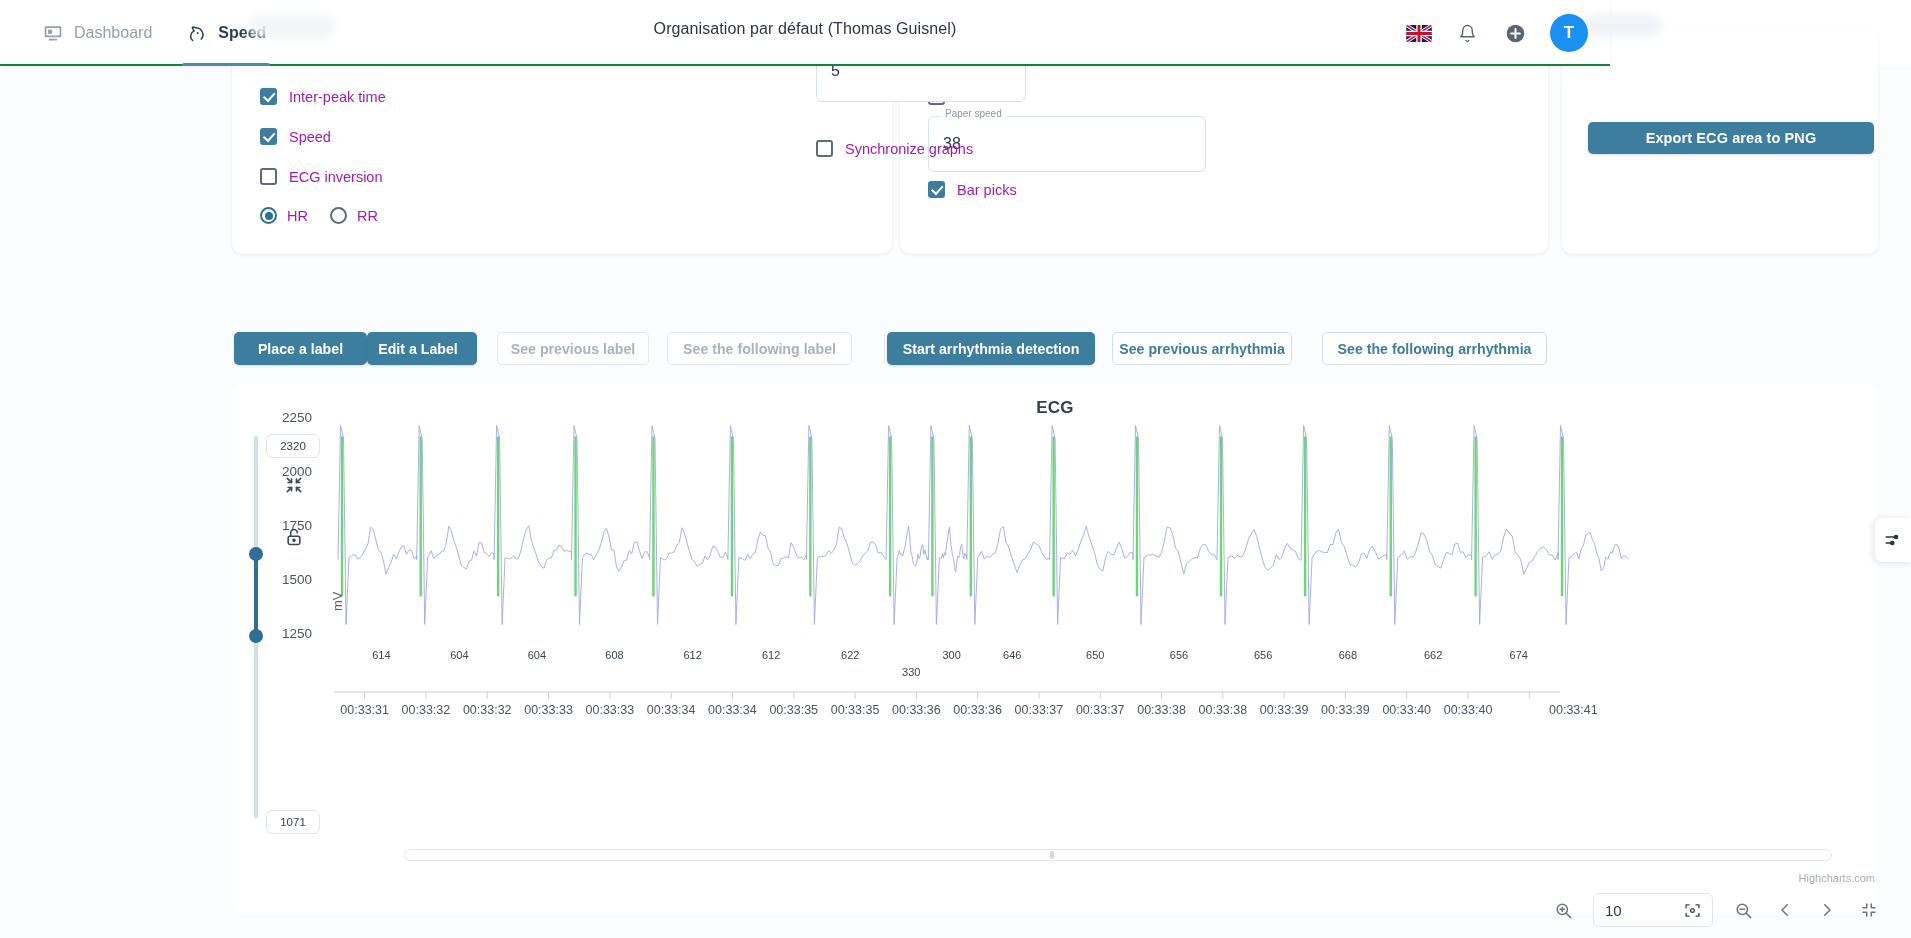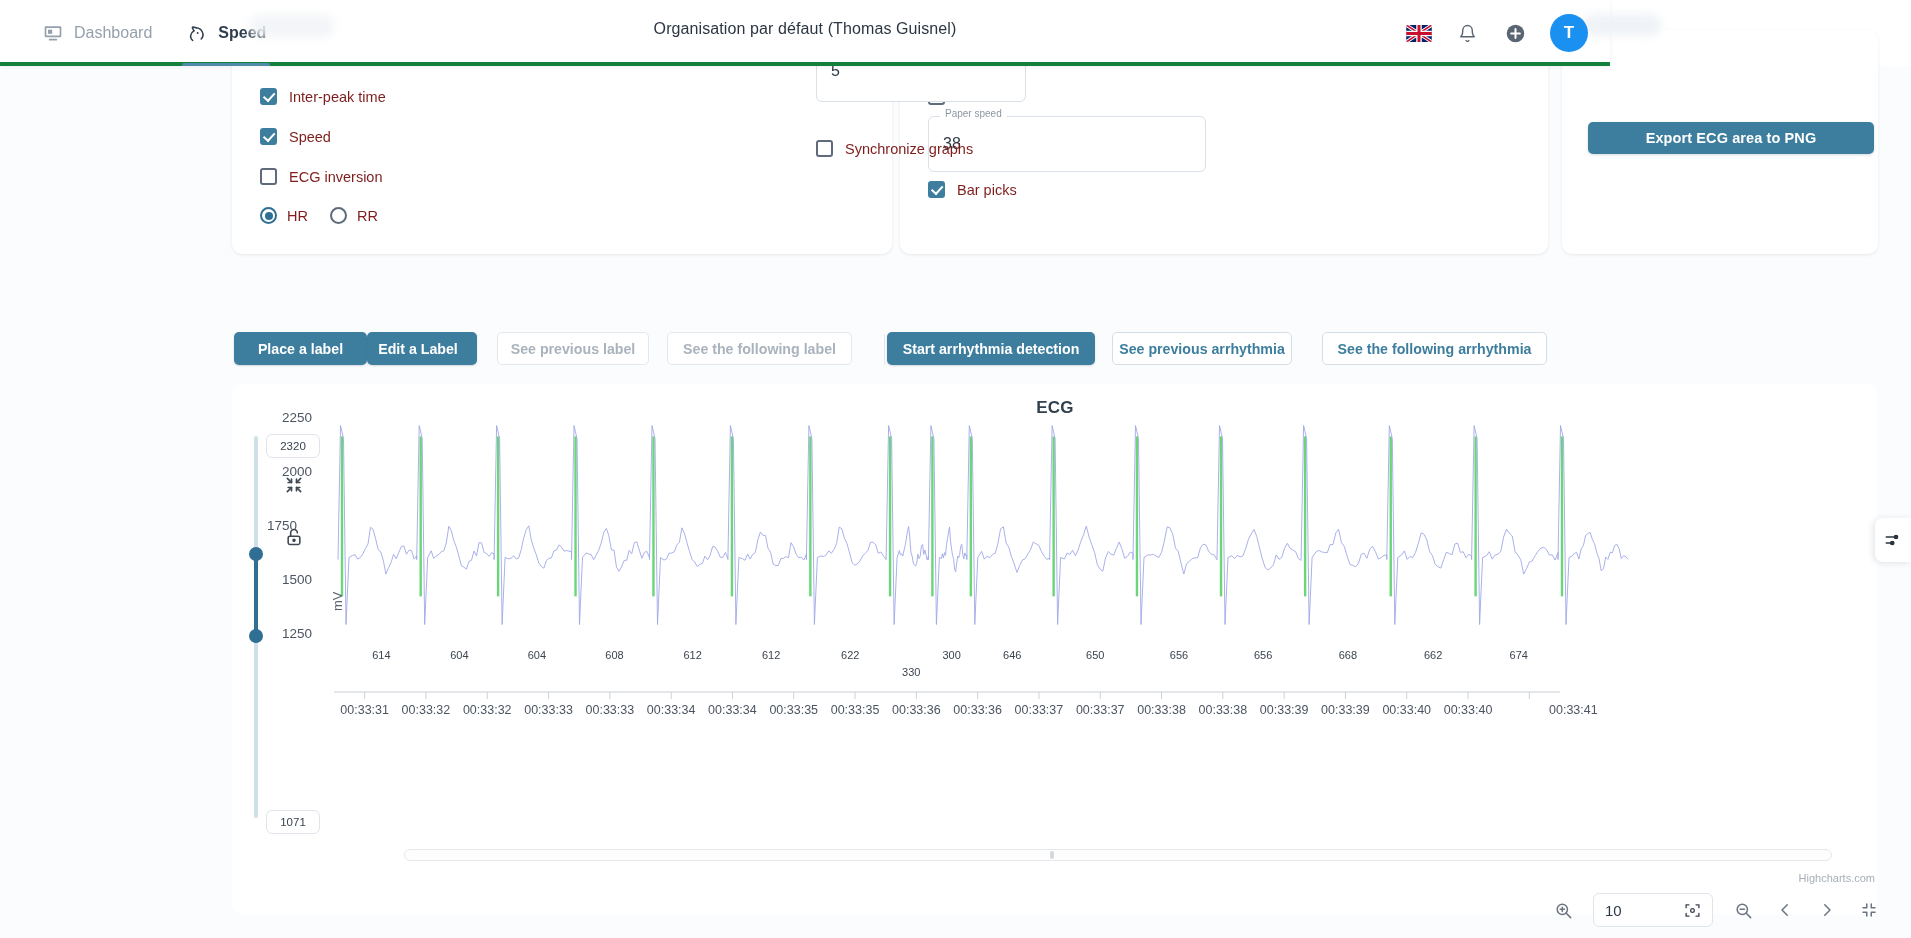--- a/index.html
+++ b/index.html
@@ -9,21 +9,21 @@
     background: #ffffff;
     overflow: hidden;
     color: #3b4252;
   }
   #root { position: relative; width: 1911px; height: 938px; background:#ffffff; }
 
   
   .header {
     position: absolute; top: 0; left: 0; width: 1610px; height: 66px;
     background: #ffffff; z-index: 60;
-    border-bottom: 4px solid #15803d;
+    border-bottom: 2px solid #15803d;
     box-shadow: 0 1px 4px rgba(18,38,63,.07);
   }
   .nav-tabs { position: absolute; left: 38px; top: 0; height: 66px; display: flex; align-items: center; gap: 26px; }
   .nav-tab {
     display: flex; align-items: center; gap: 10px;
     height: 66px; padding: 0 4px; cursor: pointer;
     font-size: 16px; color: #95a0ac; position: relative;
   }
   .nav-tab.active { color: #2f3e4e; font-weight: 600; }
   .nav-tab.active:after {
@@ -60,21 +60,21 @@
   .page { position:absolute; top:66px; left:0; width:1911px; height:872px; background:#fbfcfd; }
 
   .card {
     position:absolute; background:#fff; border-radius: 10px;
     box-shadow: 0 1px 3px rgba(35,55,80,.10);
   }
   .card-a { left: 232px; top: -36px;  width: 660px; height: 224px; }
   .card-b { left: 900px; top: -36px;  width: 648px; height: 224px; }
   .card-c { left: 1562px; top: -36px; width: 316px; height: 224px; }
 
-  .opt-row { position:absolute; display:flex; align-items:center; gap: 12px; font-size: 14.5px; color:#7f1d1d; }
+  .opt-row { position:absolute; display:flex; align-items:center; gap: 12px; font-size: 14.5px; color:#a21caf; }
 
   .cbx {
     width: 17px; height: 17px; border-radius: 3px; border: 2px solid #5f6b7a;
     display:flex; align-items:center; justify-content:center; flex:none; cursor:pointer; background:#fff;
   }
   .cbx.on { background:#3d7e9e; border-color:#3d7e9e; }
   .cbx.on:after {
     content:""; width:5px; height:9px; border:solid #fff; border-width:0 2px 2px 0;
     transform: rotate(42deg) translate(0px,-1px);
   }
@@ -328,21 +328,21 @@
       <div class="btn btn-out" style="left:1112px; width:180px;">See previous arrhythmia</div>
       <div class="btn btn-out" style="left:1322px; width:225px;">See the following arrhythmia</div>
     </div>
     <div class="divider-v"></div>
 
     <div class="chart-card">
       <div class="chart-title">ECG</div>
       <div class="plot" id="plot-host">
           <div class="ytick" style="left: 20px; width: 60px; top: 242.305px;">1250</div>
           <div class="ytick" style="left: 20px; width: 60px; top: 188.262px;">1500</div>
-          <div class="ytick" style="left: 20px; width: 60px; top: 134.219px; text-align: center;">1750</div>
+          <div class="ytick" style="left: 20px; width: 60px; top: 134.219px;">1750</div>
           <div class="ytick" style="left: 20px; width: 60px; top: 80.1753px;">2000</div>
           <div class="ytick" style="left: 20px; width: 60px; top: 26.1321px;">2250</div>
           <svg class="plotsvg" width="1646" height="530">
             <path d="M 102 308 L 1328 308" stroke="#ccd1d6" stroke-width="1"></path>
             <line x1="110" x2="110" y1="52.42594075260206" y2="212.3939151321057" stroke="#63d471" stroke-width="2.4" opacity=".95"></line>
             <line x1="188.70140785879386" x2="188.70140785879386" y1="52.42594075260206" y2="212.3939151321057" stroke="#63d471" stroke-width="2.4" opacity=".95"></line>
             <line x1="266.1210338306367" x2="266.1210338306367" y1="52.42594075260206" y2="212.3939151321057" stroke="#63d471" stroke-width="2.4" opacity=".95"></line>
             <line x1="343.5406598024795" x2="343.5406598024795" y1="52.42594075260206" y2="212.3939151321057" stroke="#63d471" stroke-width="2.4" opacity=".95"></line>
             <line x1="421.4729985291027" x2="421.4729985291027" y1="52.42594075260206" y2="212.3939151321057" stroke="#63d471" stroke-width="2.4" opacity=".95"></line>
             <line x1="499.9180500105064" x2="499.9180500105064" y1="52.42594075260206" y2="212.3939151321057" stroke="#63d471" stroke-width="2.4" opacity=".95"></line>

